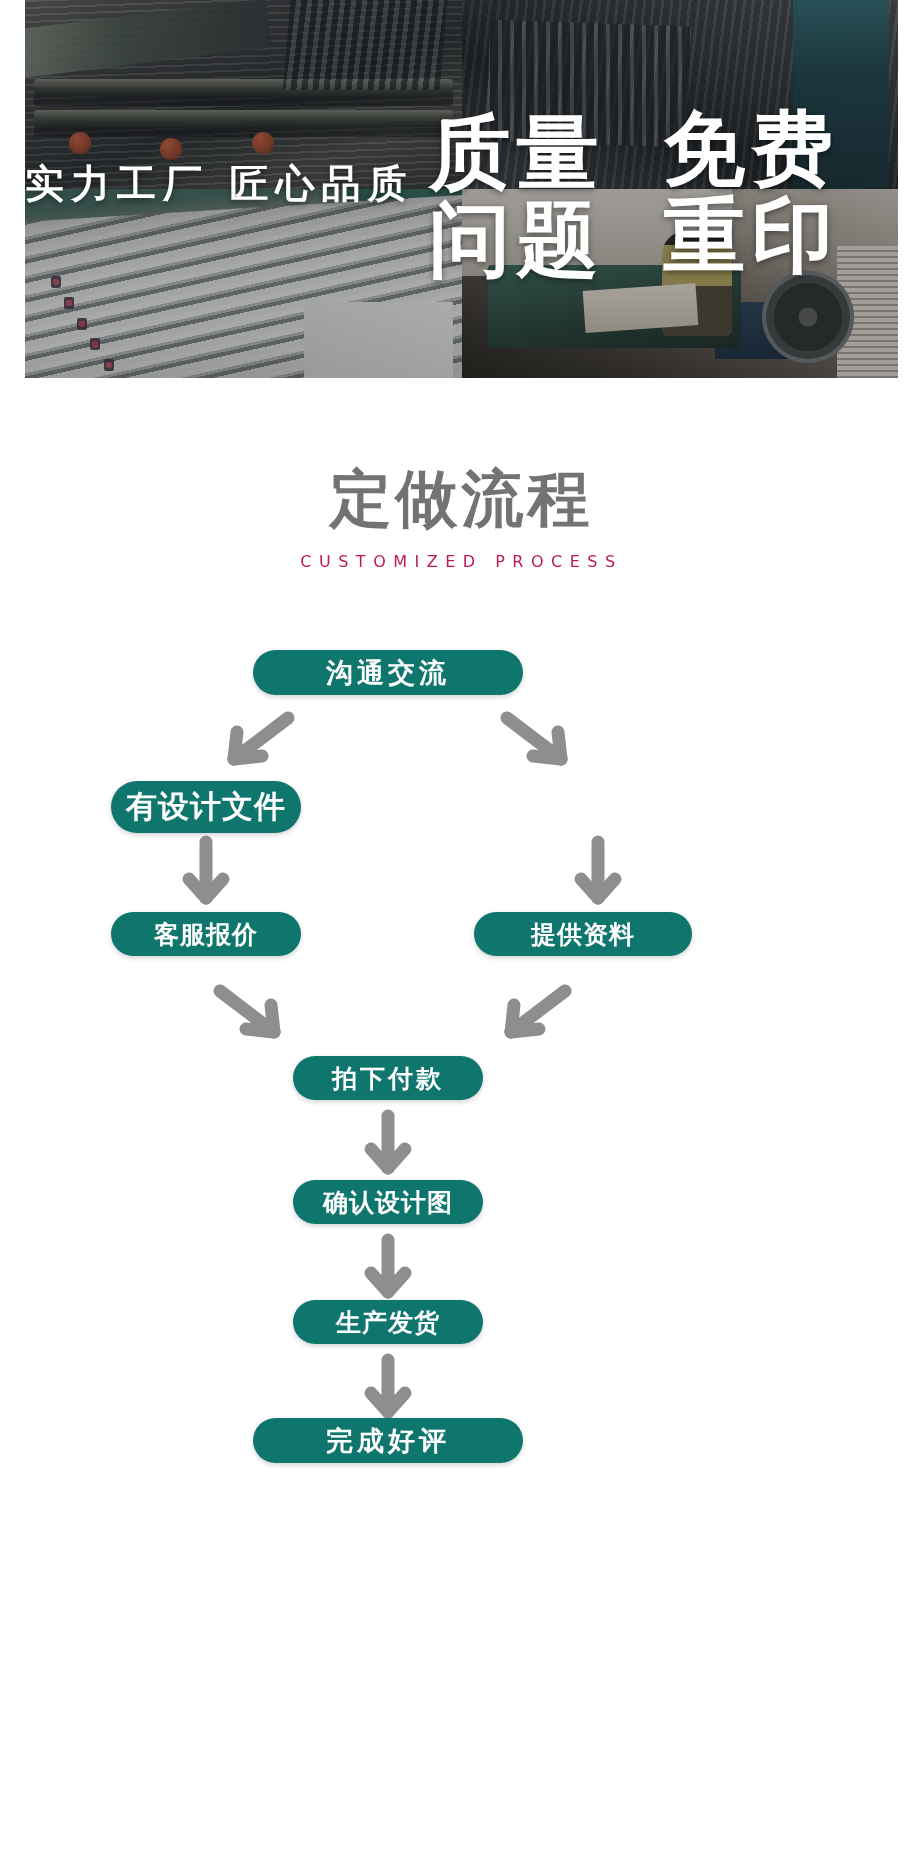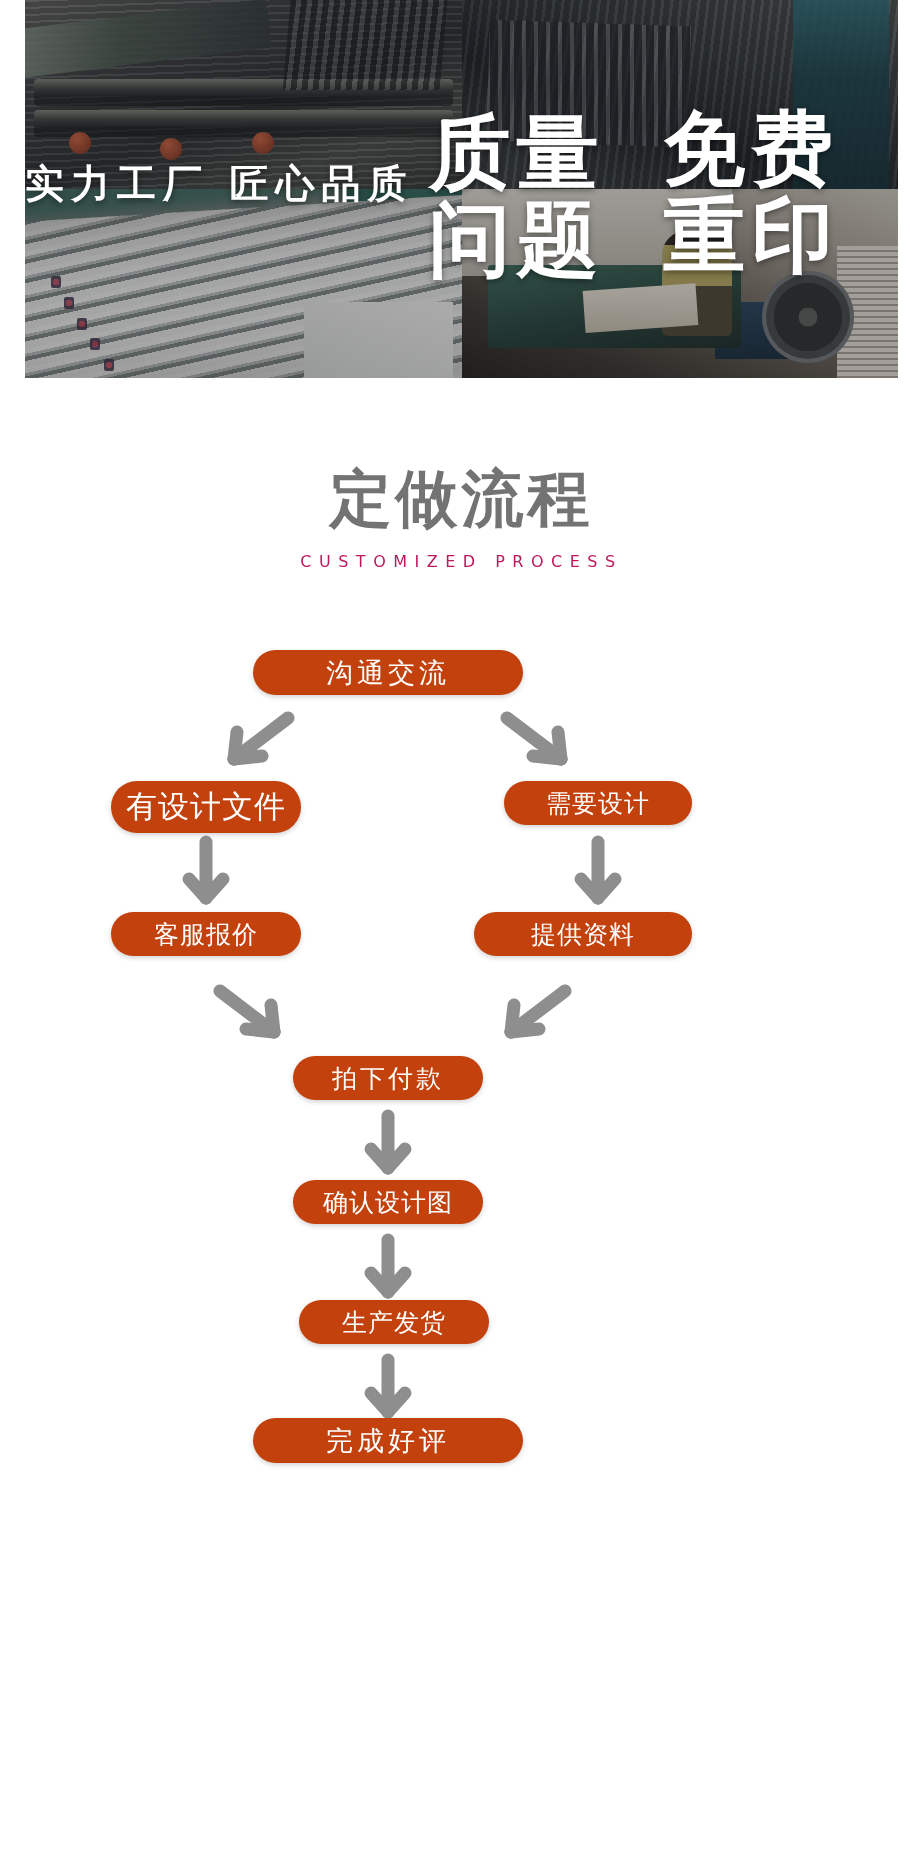--- a/index.html
+++ b/index.html
@@ -157,24 +157,24 @@
     margin-top: 22px;
     font-size: 16px; color:#be185d; letter-spacing: 7.5px;
     font-weight: normal;
   }
 
   
   .flow { position:absolute; left:0; top:0; width:923px; height:1867px; }
 
   .pill {
     position:absolute;
-    background:#c2410c;
+    background:#0f766e;
     color:#ffffff;
     border-radius: 999px;
-    font-weight:normal;
+    font-weight:bold;
     display:flex; align-items:center; justify-content:center;
     box-shadow: 0 2px 5px rgba(0,0,0,.18);
     white-space:nowrap;
   }
 
   .arrow-svg { position:absolute; overflow:visible; }
   .arrow-svg path, .arrow-svg line { stroke:#8e8e8e; stroke-width:13; stroke-linecap:round; stroke-linejoin:round; fill:none; }
 </style>
 </head>
 <body>
@@ -242,21 +242,20 @@
     </svg>
 
     <svg class="arrow-svg" style="left:497px; top:712px; width:80px; height:56px;" viewBox="0 0 80 56">
       <path d="M10 6 L64 47"></path>
       <path d="M64 47 L36 44"></path>
       <path d="M64 47 L61 20"></path>
     </svg>
 
     <div class="pill" style="left:111px; top:781px; width:190px; height:52px; font-size:31px; letter-spacing:1px;">有设计文件</div>
 
-    <div class="pill" style="left:504px; top:781px; width:188px; height:44px; font-size:25px; letter-spacing:1px;">需要设计</div>
 
     <svg class="arrow-svg" style="left:186px; top:838px; width:40px; height:72px;" viewBox="0 0 40 72">
       <path d="M20 4 L20 60"></path>
       <path d="M20 60 L3 41"></path>
       <path d="M20 60 L37 41"></path>
     </svg>
 
     <svg class="arrow-svg" style="left:578px; top:838px; width:40px; height:72px;" viewBox="0 0 40 72">
       <path d="M20 4 L20 60"></path>
       <path d="M20 60 L3 41"></path>
@@ -288,21 +287,21 @@
     </svg>
 
     <div class="pill" style="left:293px; top:1180px; width:190px; height:44px; font-size:25px; letter-spacing:1px;">确认设计图</div>
 
     <svg class="arrow-svg" style="left:368px; top:1236px; width:40px; height:68px;" viewBox="0 0 40 68">
       <path d="M20 4 L20 56"></path>
       <path d="M20 56 L3 37"></path>
       <path d="M20 56 L37 37"></path>
     </svg>
 
-    <div class="pill" style="left:299px; top:1300px; width:190px; height:44px; font-size:25px; letter-spacing:1px;">生产发货</div>
+    <div class="pill" style="left:293px; top:1300px; width:190px; height:44px; font-size:25px; letter-spacing:1px;">生产发货</div>
 
     <svg class="arrow-svg" style="left:368px; top:1356px; width:40px; height:68px;" viewBox="0 0 40 68">
       <path d="M20 4 L20 56"></path>
       <path d="M20 56 L3 37"></path>
       <path d="M20 56 L37 37"></path>
     </svg>
 
     <div class="pill" style="left:253px; top:1418px; width:270px; height:45px; font-size:27px; letter-spacing:4px;">完成好评</div>
 
   </div>

